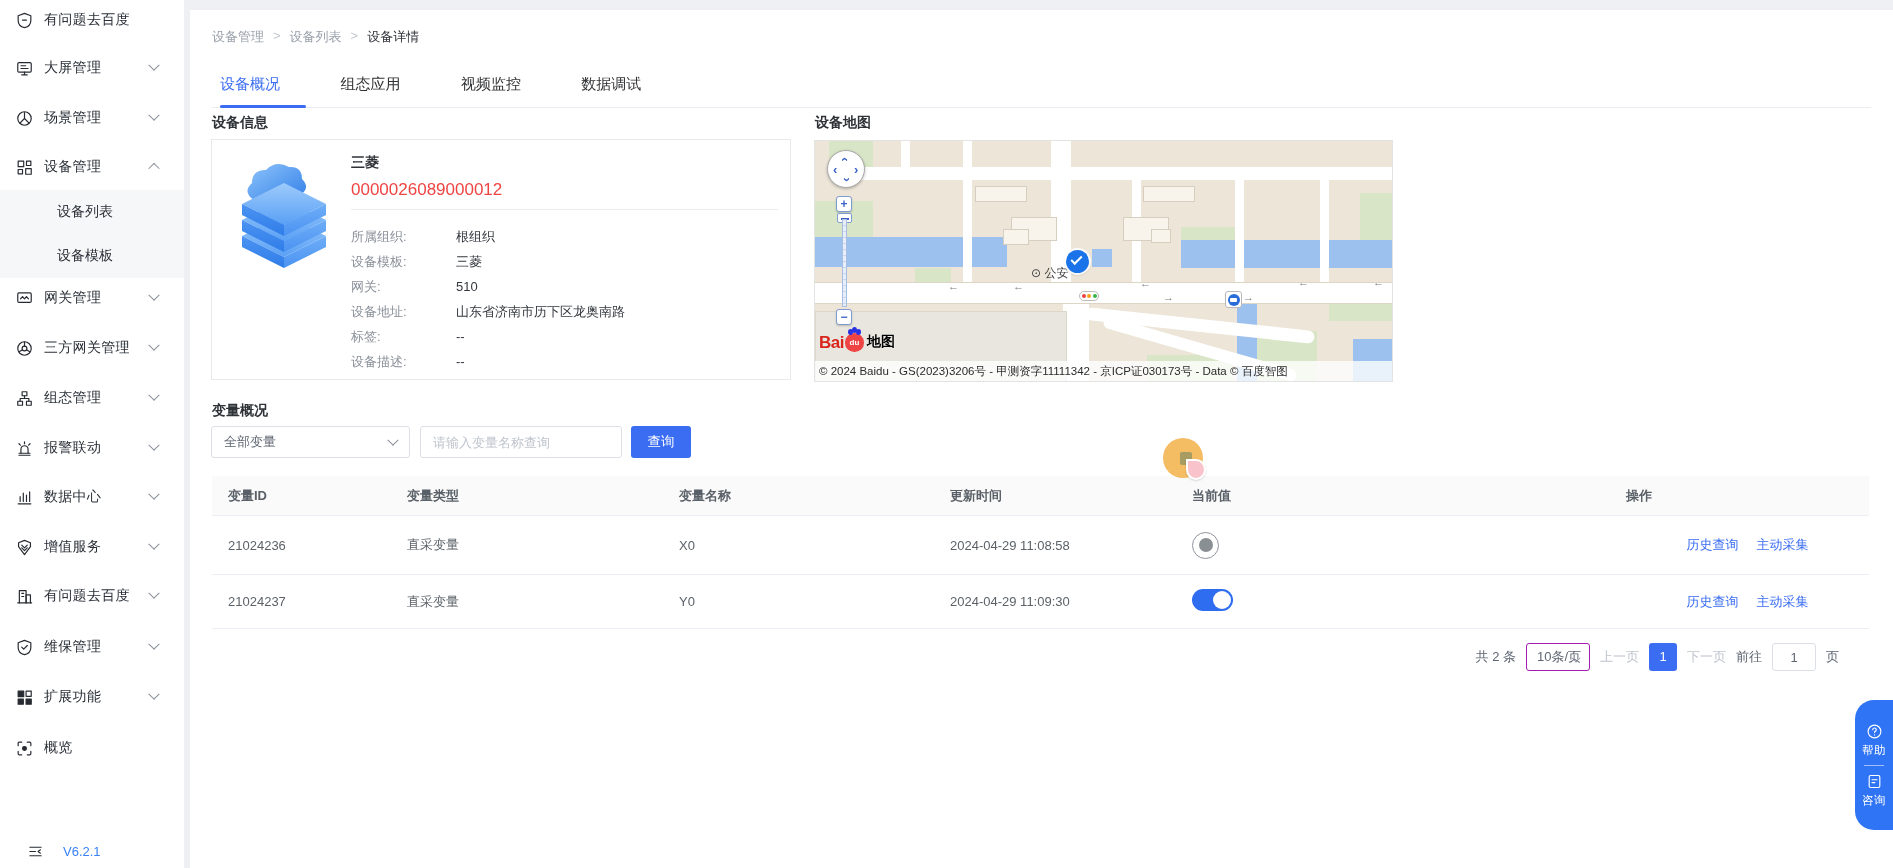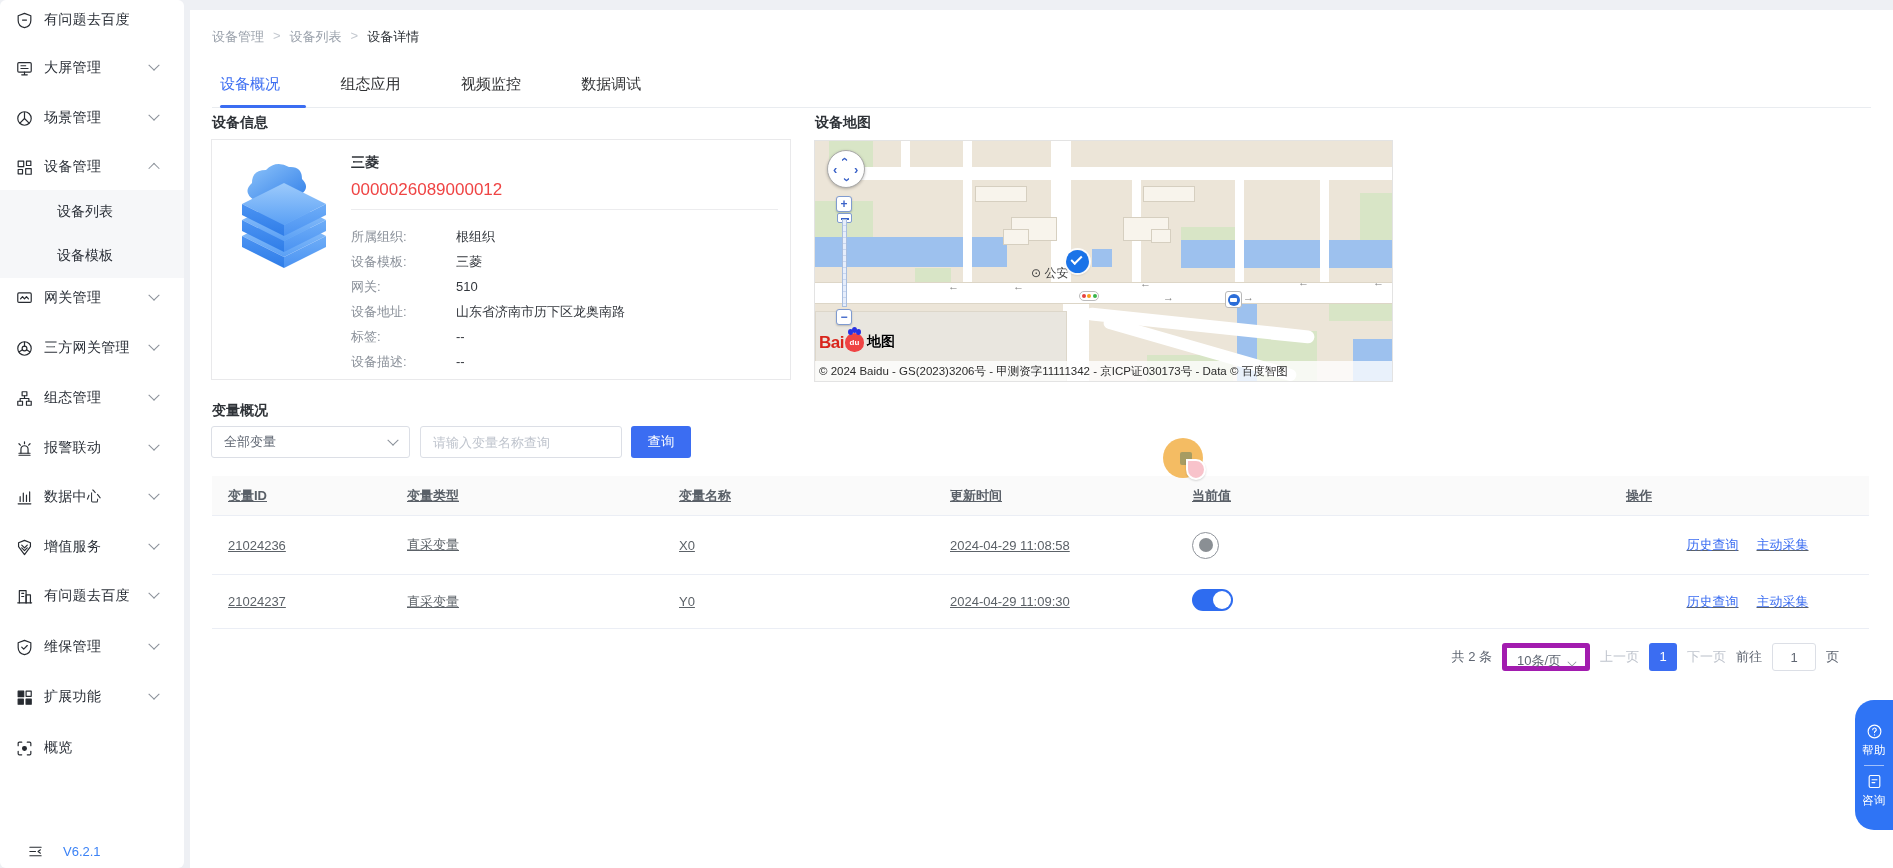--- a/index.html
+++ b/index.html
@@ -1,21 +1,21 @@
 <!DOCTYPE html>
 <html><head>
 <meta charset="utf-8">
 <style>
   * { margin:0; padding:0; box-sizing:border-box; }
   html,body { width:1893px; height:868px; }
   body { font-family:"Liberation Sans","DejaVu Sans",sans-serif; background:#eef0f4; overflow:hidden; color:#2f3338; }
   .screen { position:relative; width:1893px; height:868px; }
 
   
-  .sidebar { position:absolute; left:0; top:0; width:184px; height:868px; background:#fff;border-radius:6px; }
+  .sidebar { position:absolute; left:0; top:0; width:184px; height:868px; background:#fff; }
   .nav-item { position:absolute; left:0; width:184px; height:48px; display:flex; align-items:center; padding-left:15px; cursor:pointer; }
   .nav-item .ic { width:19px; height:19px; margin-right:10px; flex:0 0 19px; display:flex; align-items:center; }
   .nav-item .lbl { font-size:14px; color:#2b3038; letter-spacing:.3px; }
   .chev { position:absolute; right:26px; width:8px; height:8px; border-right:1.4px solid #8a9099; border-bottom:1.4px solid #8a9099; }
   .chev.down { transform:rotate(45deg) translate(-2px,-2px); }
   .chev.up   { transform:rotate(-135deg) translate(-1px,-1px); }
   .submenu { position:absolute; left:0; top:190px; width:184px; height:88px; background:#f6f7f9; }
   .sub-item { height:44px; display:flex; align-items:center; padding-left:57px; font-size:14px; color:#2b3038; cursor:pointer; }
   .side-footer { position:absolute; left:0; bottom:2px; width:184px; height:30px; display:flex; align-items:center; }
   .side-footer .ic { width:17px; height:17px; margin-left:27px; }
@@ -81,31 +81,31 @@
   .filter-row { position:absolute; left:21px; top:416px; height:32px; display:flex; }
   .sel { position:relative; width:199px; height:32px; border:1px solid #dcdfe6; border-radius:3px; font-size:13px; color:#5f6672; line-height:30px; padding-left:12px; cursor:pointer; background:#fff; }
   .sel .chev { right:12px; top:12px; }
   .inp { width:202px; height:32px; border:1px solid #dcdfe6; border-radius:3px; font-size:13px; color:#5f6672; padding-left:12px; margin-left:10px; outline:none; }
   .inp::placeholder { color:#bfc4cd; }
   .btn { width:60px; height:32px; margin-left:9px; background:#3b6df2; border:none; border-radius:3px; color:#fff; font-size:13.5px; cursor:pointer; font-family:inherit; }
 
   .vtable { position:absolute; left:22px; top:466px; width:1657px; font-size:13px; color:#5c6268; }
   .vt-head { display:grid; grid-template-columns:179px 272px 271px 242px 434px 1fr; background:#fafafa; height:40px; align-items:center; font-weight:bold; color:#5a6068; border-bottom:1px solid #ebeef5; }
   .vt-row { display:grid; grid-template-columns:179px 272px 271px 242px 434px 1fr; align-items:center; border-bottom:1px solid #ebeef5; }
-  .vt-head > div, .vt-row > div { padding-left:16px;text-decoration:underline; }
+  .vt-head > div, .vt-row > div { padding-left:16px; }
   .r1 { height:59px; } .r2 { height:54px; }
   .state-circle { display:inline-flex; width:27px; height:27px; border:1.5px solid #8f949b; border-radius:50%; align-items:center; justify-content:center; cursor:pointer; }
   .state-circle i { width:14px; height:14px; border-radius:50%; background:#8a8f94; }
   .toggle { position:relative; display:inline-block; width:41px; height:22px; border-radius:11px; background:#2e6cf0; cursor:pointer; }
   .toggle i { position:absolute; right:2px; top:2px; width:18px; height:18px; border-radius:50%; background:#fff; }
   .links { display:flex; gap:18px;justify-content:center; }
   .links span { color:#3b6df2; cursor:pointer; }
 
   .pager { position:absolute; right:54px; top:633px; height:28px; display:flex; align-items:center; gap:10px; font-size:13px; color:#5f6672; }
-  .pager .psel { position:relative; width:88px; height:28px; border:5px solid #a21caf; border-radius:3px; line-height:26px; padding-left:10px; color:#5f6672; cursor:pointer; }
+  .pager .psel { position:relative; width:64px; height:28px; border:1px solid #a21caf; border-radius:3px; line-height:26px; padding-left:10px; color:#5f6672; cursor:pointer; }
   .pager .psel .chev { right:9px; top:10px; transform:rotate(45deg) scale(.8); }
   .pgray { color:#bfc4cd; cursor:default; }
   .pcur { width:28px; height:28px; background:#3b6df2; color:#fff; border-radius:3px; text-align:center; line-height:28px; font-weight:500; cursor:pointer; }
   .goto-inp { width:44px; height:28px; border:1px solid #dcdfe6; border-radius:3px; text-align:center; font-size:13px; color:#5f6672; outline:none; }
 
   
   .help { position:absolute; right:0; top:700px; width:38px; height:130px; background:#2f74f5; border-radius:19px 0 0 19px; display:flex; flex-direction:column; align-items:center; justify-content:center; color:#fff; cursor:pointer; }
   .help .hic { width:17px; height:17px; margin-bottom:3px; }
   .help .htxt { font-size:11.5px; letter-spacing:.5px; }
   .help .hdiv { width:20px; height:1px; background:rgba(255,255,255,.55); margin:7px 0; }

